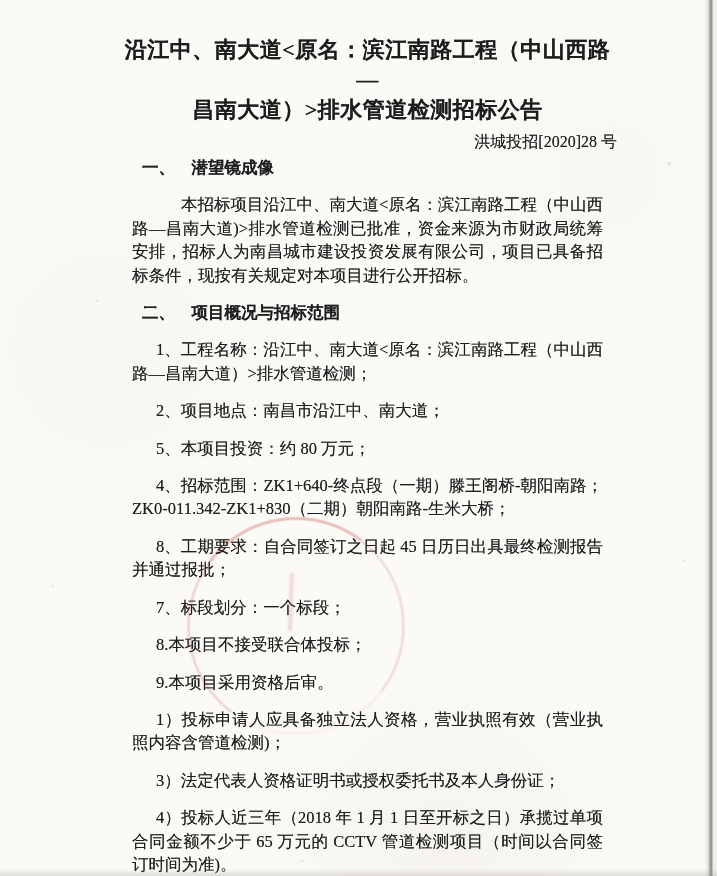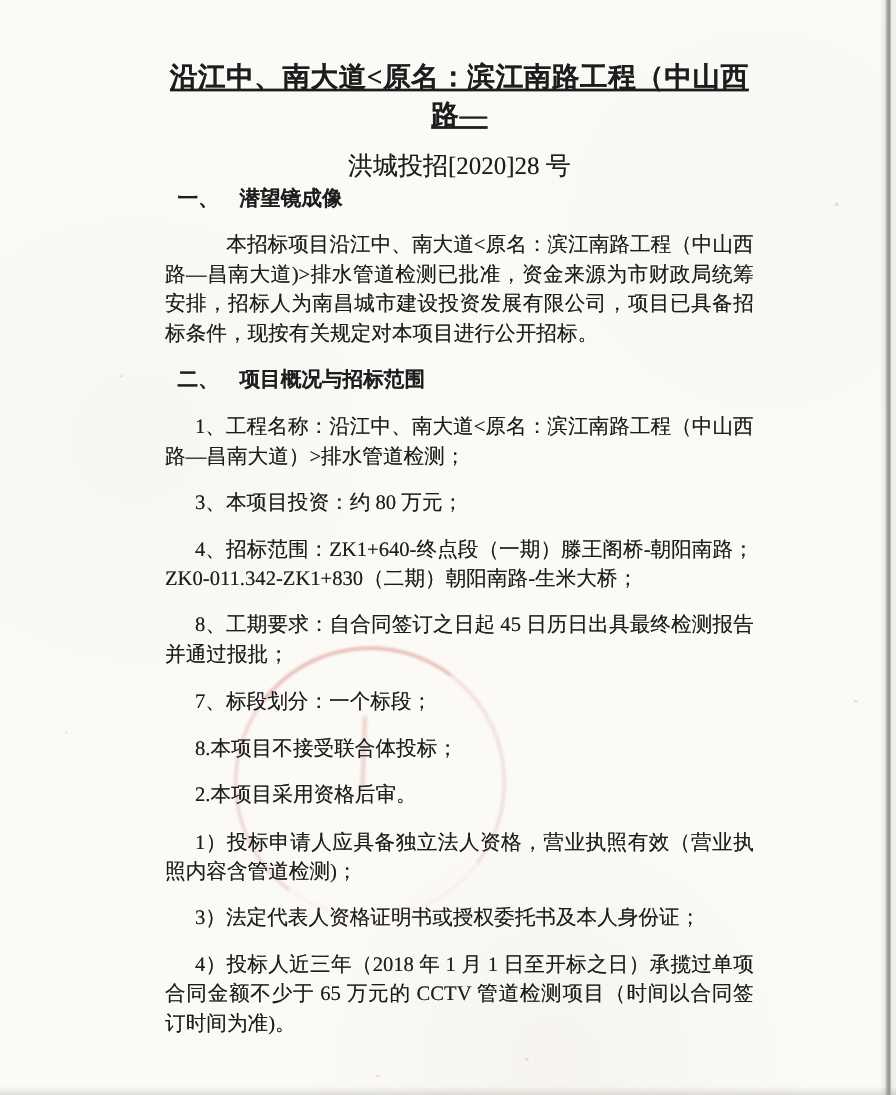--- a/index.html
+++ b/index.html
@@ -23,34 +23,33 @@
     pointer-events: none;
   }
   .content {
     position: absolute;
     left: 118px;
     top: 31px;
     width: 499px;
     z-index: 2;
   }
   .title {
-    margin: 16px;
+    margin: 4px;
     font-size: 22px;
     font-weight: bold;
     line-height: 30px;
     text-align: center;
     letter-spacing: 0.5px;
     text-shadow: 0 0 0.4px rgba(10,10,10,0.65);
-    text-decoration: underline;
   }
   .title-line { display: block; }
   .doc-number {
     margin-top: 7px;
-    text-align: center;
-    font-size: 20px;
+    text-align: right;
+    font-size: 16px;
     line-height: 20px;
     text-shadow: 0 0 0.3px rgba(10,10,10,0.5);
   }
   .doc-body {
     margin-top: 4px;
     font-size: 16.5px;
     line-height: 23.4px;
     text-align: justify;
     text-shadow: 0 0 0.3px rgba(10,10,10,0.55);
   }
@@ -130,33 +129,35 @@
 <div class="page">
 
   <div class="seal">
     <div class="seal-ring"></div>
     <div class="seal-mark"></div>
   </div>
 
   <div class="content">
     <h1 class="title">
       <span class="title-line">沿江中、南大道&lt;原名：滨江南路工程（中山西路—</span>
+      <span class="title-line">昌南大道）&gt;排水管道检测招标公告</span>
     </h1>
     <div class="doc-number">洪城投招[2020]28 号</div>
     <div id="doc-body" class="doc-body">
         <div class="section-heading">一、　潜望镜成像</div>
         <p class="para para-wide">本招标项目沿江中、南大道&lt;原名：滨江南路工程（中山西路—昌南大道)&gt;排水管道检测已批准，资金来源为市财政局统筹安排，招标人为南昌城市建设投资发展有限公司，项目已具备招标条件，现按有关规定对本项目进行公开招标。</p>
         <div class="section-heading">二、　项目概况与招标范围</div>
         <p class="para para-item">1、工程名称：沿江中、南大道&lt;原名：滨江南路工程（中山西路—昌南大道）&gt;排水管道检测；</p>
-        <p class="para para-item">3、本项目投资：约 80 万元；</p>
+        <p class="para para-item">2、项目地点：南昌市沿江中、南大道；</p>
+        <p class="para para-item">5、本项目投资：约 80 万元；</p>
         <p class="para para-item">4、招标范围：ZK1+640-终点段（一期）滕王阁桥-朝阳南路；ZK0-011.342-ZK1+830（二期）朝阳南路-生米大桥；</p>
         <p class="para para-item">8、工期要求：自合同签订之日起 45 日历日出具最终检测报告并通过报批；</p>
         <p class="para para-item">7、标段划分：一个标段；</p>
         <p class="para para-item">8.本项目不接受联合体投标；</p>
-        <p class="para para-item">2.本项目采用资格后审。</p>
+        <p class="para para-item">9.本项目采用资格后审。</p>
         <p class="para para-item">1）投标申请人应具备独立法人资格，营业执照有效（营业执照内容含管道检测)；</p>
         <p class="para para-item">3）法定代表人资格证明书或授权委托书及本人身份证；</p>
         <p class="para para-item">4）投标人近三年（2018 年 1 月 1 日至开标之日）承揽过单项合同金额不少于 65 万元的 CCTV 管道检测项目（时间以合同签订时间为准)。</p>
       </div>
   </div>
 
   <div class="speck s1"></div>
   <div class="speck s2"></div>
   <div class="speck s3"></div>
   <div class="speck s4"></div>

